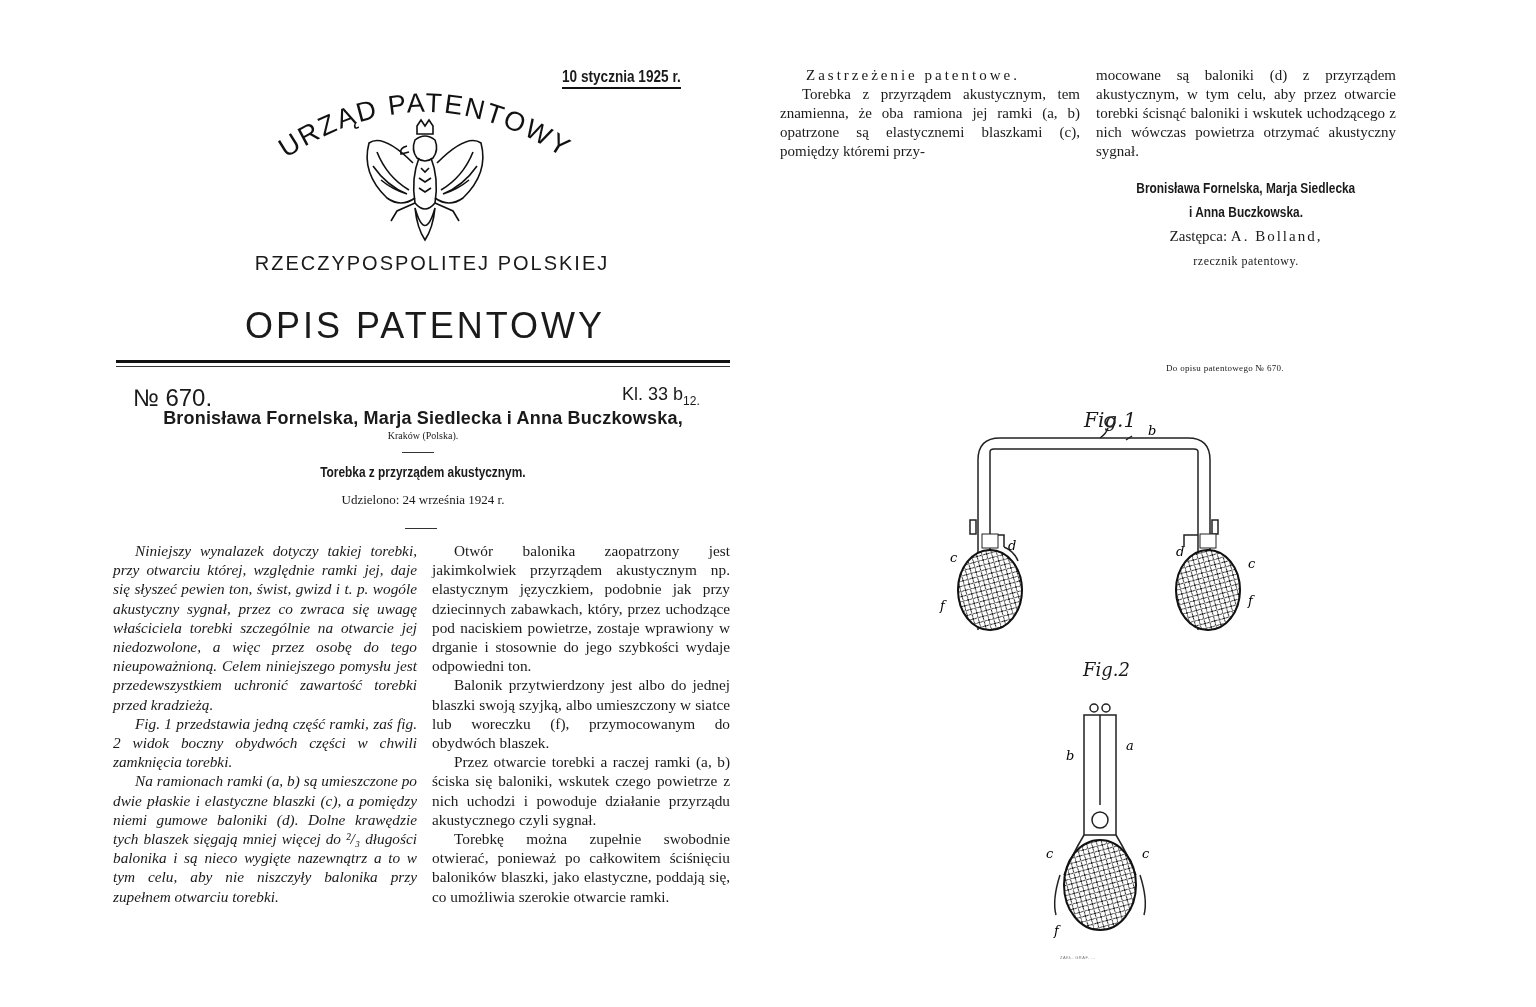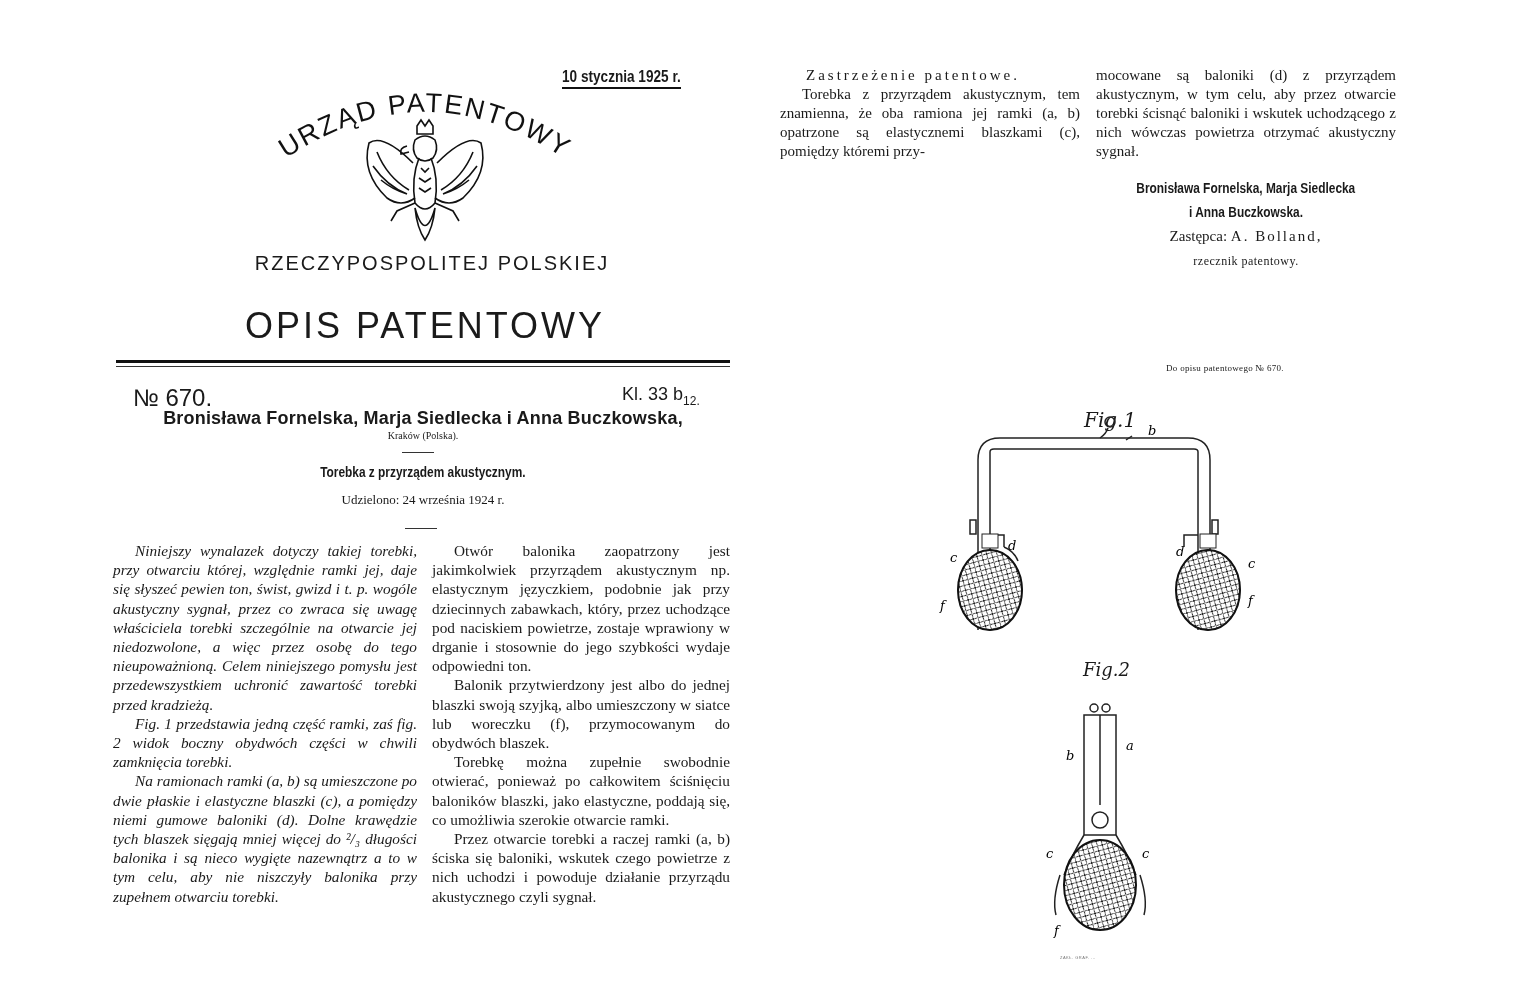--- a/index.html
+++ b/index.html
@@ -101,22 +101,22 @@
 <div class="abs" id="shortrule2"></div>
 
 <div class="abs col" id="colA">
   <p>Niniejszy wynalazek dotyczy takiej torebki, przy otwarciu której, względnie ramki jej, daje się słyszeć pewien ton, świst, gwizd i t. p. wogóle akustyczny sygnał, przez co zwraca się uwagę właściciela torebki szczególnie na otwarcie jej niedozwolone, a więc przez osobę do tego nieupoważnioną. Celem niniejszego pomysłu jest przedewszystkiem uchronić zawartość torebki przed kradzieżą.</p>
   <p>Fig. 1 przedstawia jedną część ramki, zaś fig. 2 widok boczny obydwóch części w chwili zamknięcia torebki.</p>
   <p>Na ramionach ramki (a, b) są umieszczone po dwie płaskie i elastyczne blaszki (c), a pomiędzy niemi gumowe baloniki (d). Dolne krawędzie tych blaszek sięgają mniej więcej do ²/₃ długości balonika i są nieco wygięte nazewnątrz a to w tym celu, aby nie niszczyły balonika przy zupełnem otwarciu torebki.</p>
 </div>
 <div class="abs col" id="colB">
   <p>Otwór balonika zaopatrzony jest jakimkolwiek przyrządem akustycznym np. elastycznym języczkiem, podobnie jak przy dziecinnych zabawkach, który, przez uchodzące pod naciskiem powietrze, zostaje wprawiony w drganie i stosownie do jego szybkości wydaje odpowiedni ton.</p>
   <p>Balonik przytwierdzony jest albo do jednej blaszki swoją szyjką, albo umieszczony w siatce lub woreczku (f), przymocowanym do obydwóch blaszek.</p>
+  <p>Przez otwarcie torebki a raczej ramki (a, b) ściska się baloniki, wskutek czego powietrze z nich uchodzi i powoduje działanie przyrządu akustycznego czyli sygnał.</p>
   <p>Torebkę można zupełnie swobodnie otwierać, ponieważ po całkowitem ściśnięciu baloników blaszki, jako elastyczne, poddają się, co umożliwia szerokie otwarcie ramki.</p>
-  <p>Przez otwarcie torebki a raczej ramki (a, b) ściska się baloniki, wskutek czego powietrze z nich uchodzi i powoduje działanie przyrządu akustycznego czyli sygnał.</p>
 </div>
 
 <div class="abs rcol" id="rcolA">
   <p class="head">Zastrzeżenie patentowe.</p>
   <p>Torebka z przyrządem akustycznym, tem znamienna, że oba ramiona jej ramki (a, b) opatrzone są elastycznemi blaszkami (c), pomiędzy któremi przy-</p>
 </div>
 <div class="abs rcol" id="rcolB">
   <p style="text-indent:0">mocowane są baloniki (d) z przyrządem akustycznym, w tym celu, aby przez otwarcie torebki ścisnąć baloniki i wskutek uchodzącego z nich wówczas powietrza otrzymać akustyczny sygnał.</p>
 </div>
 <div class="abs" id="sign1" style="display:flex;justify-content:center;">

